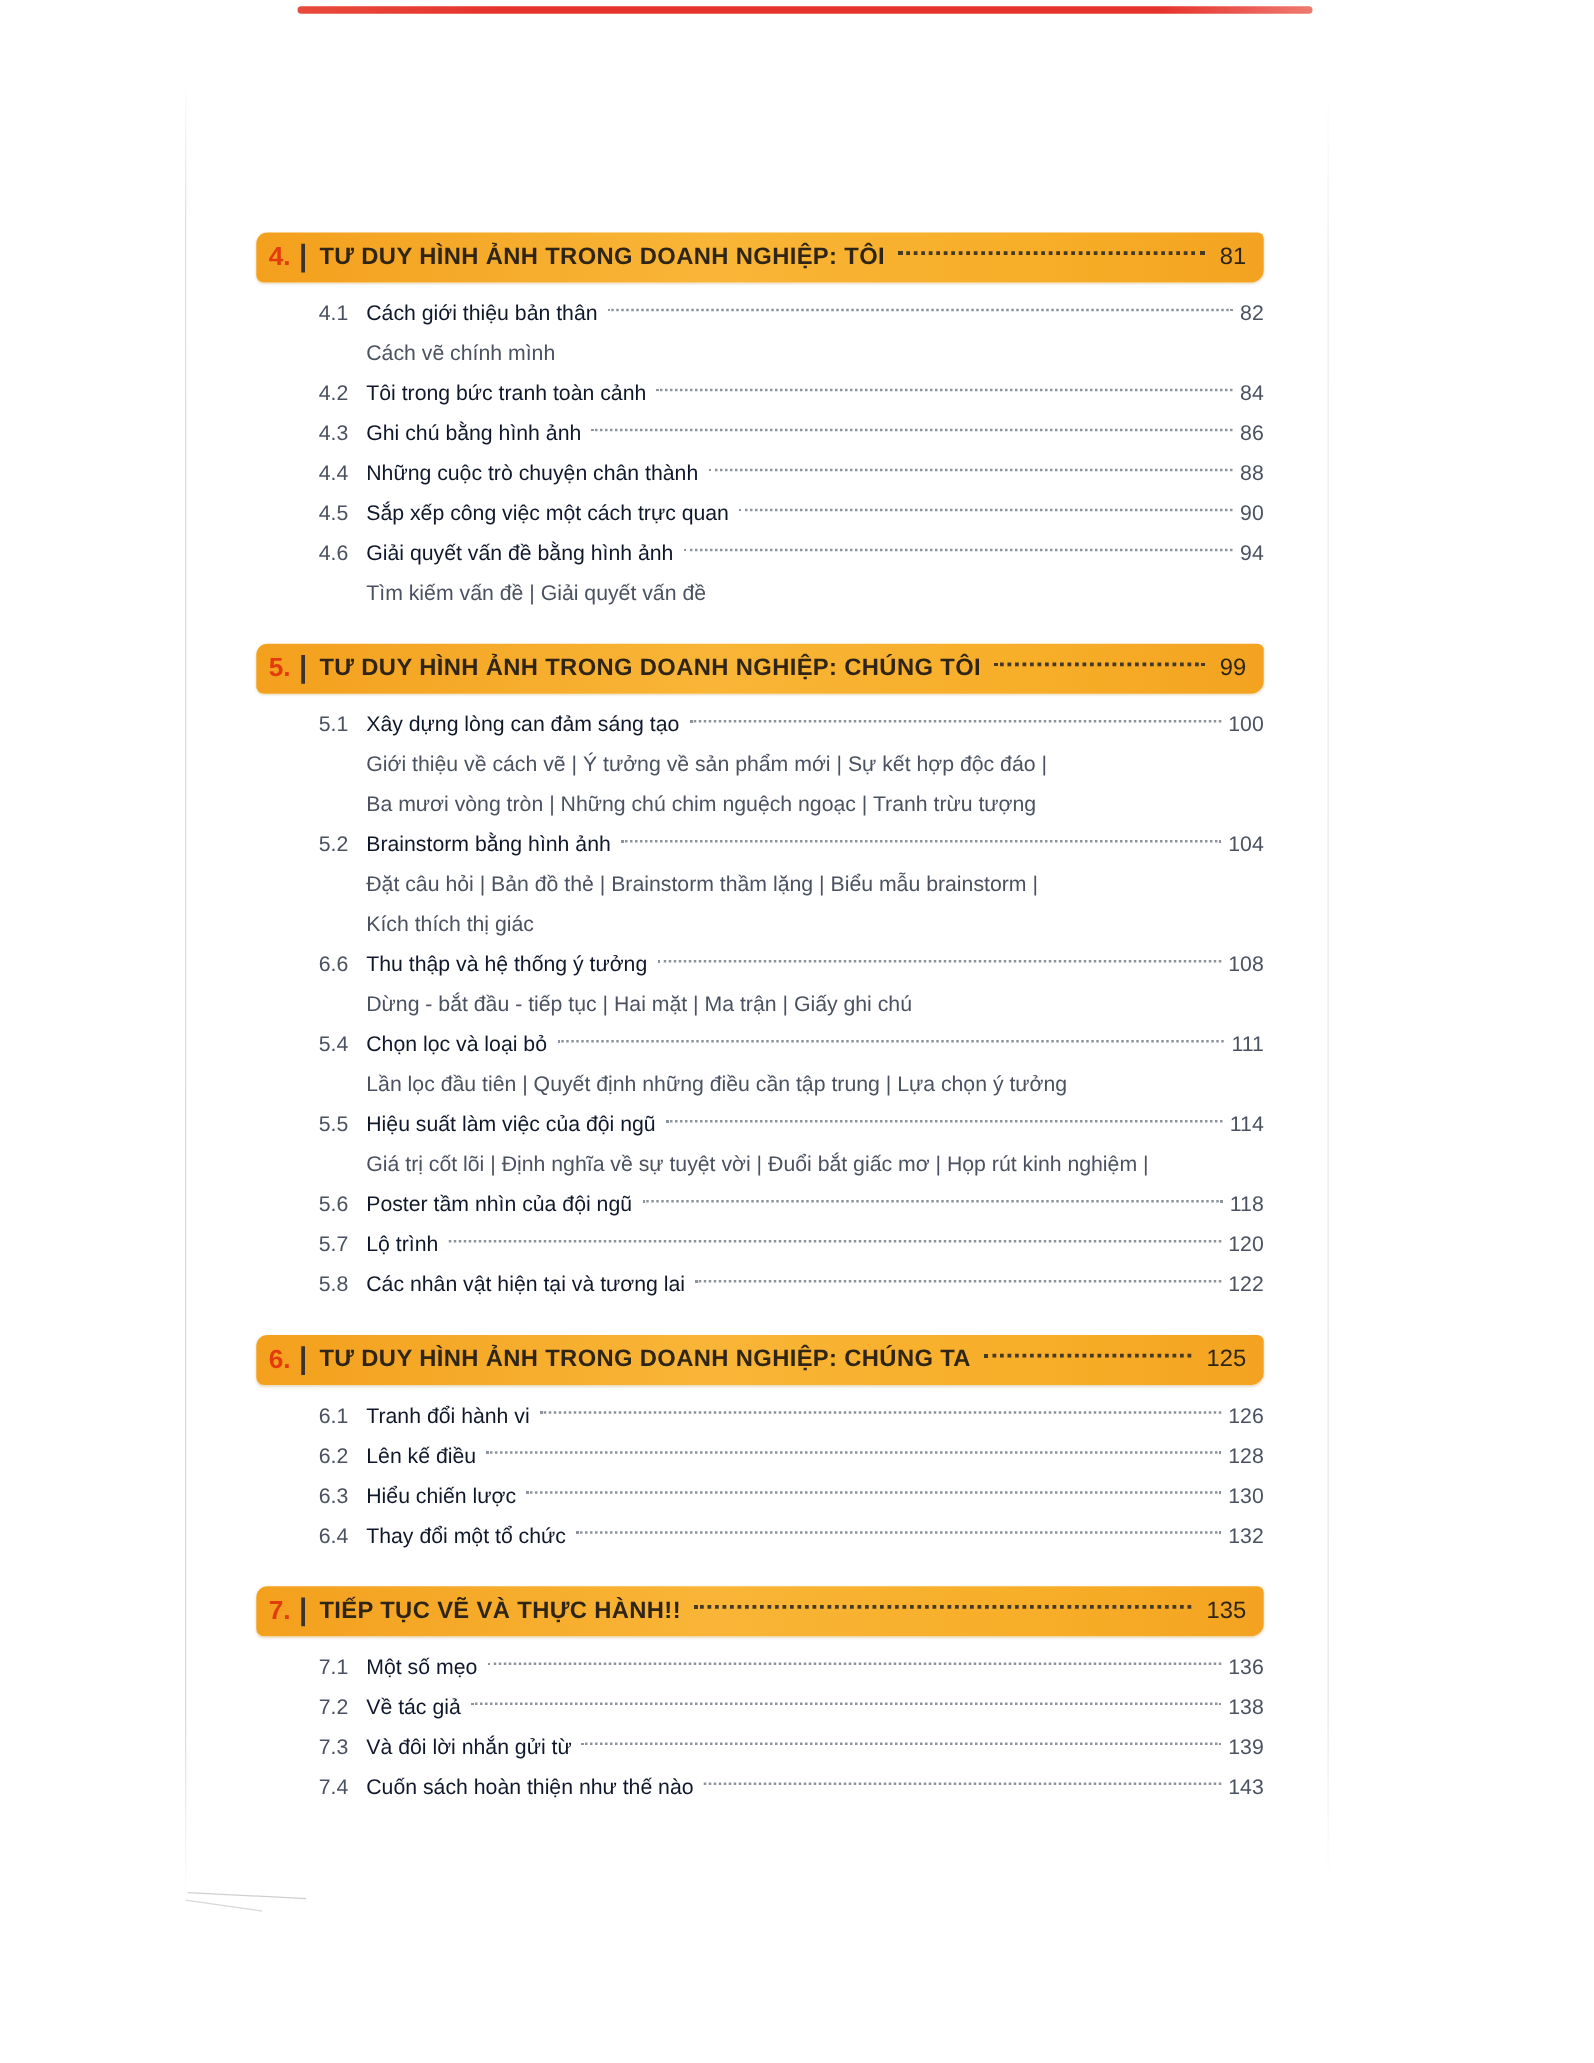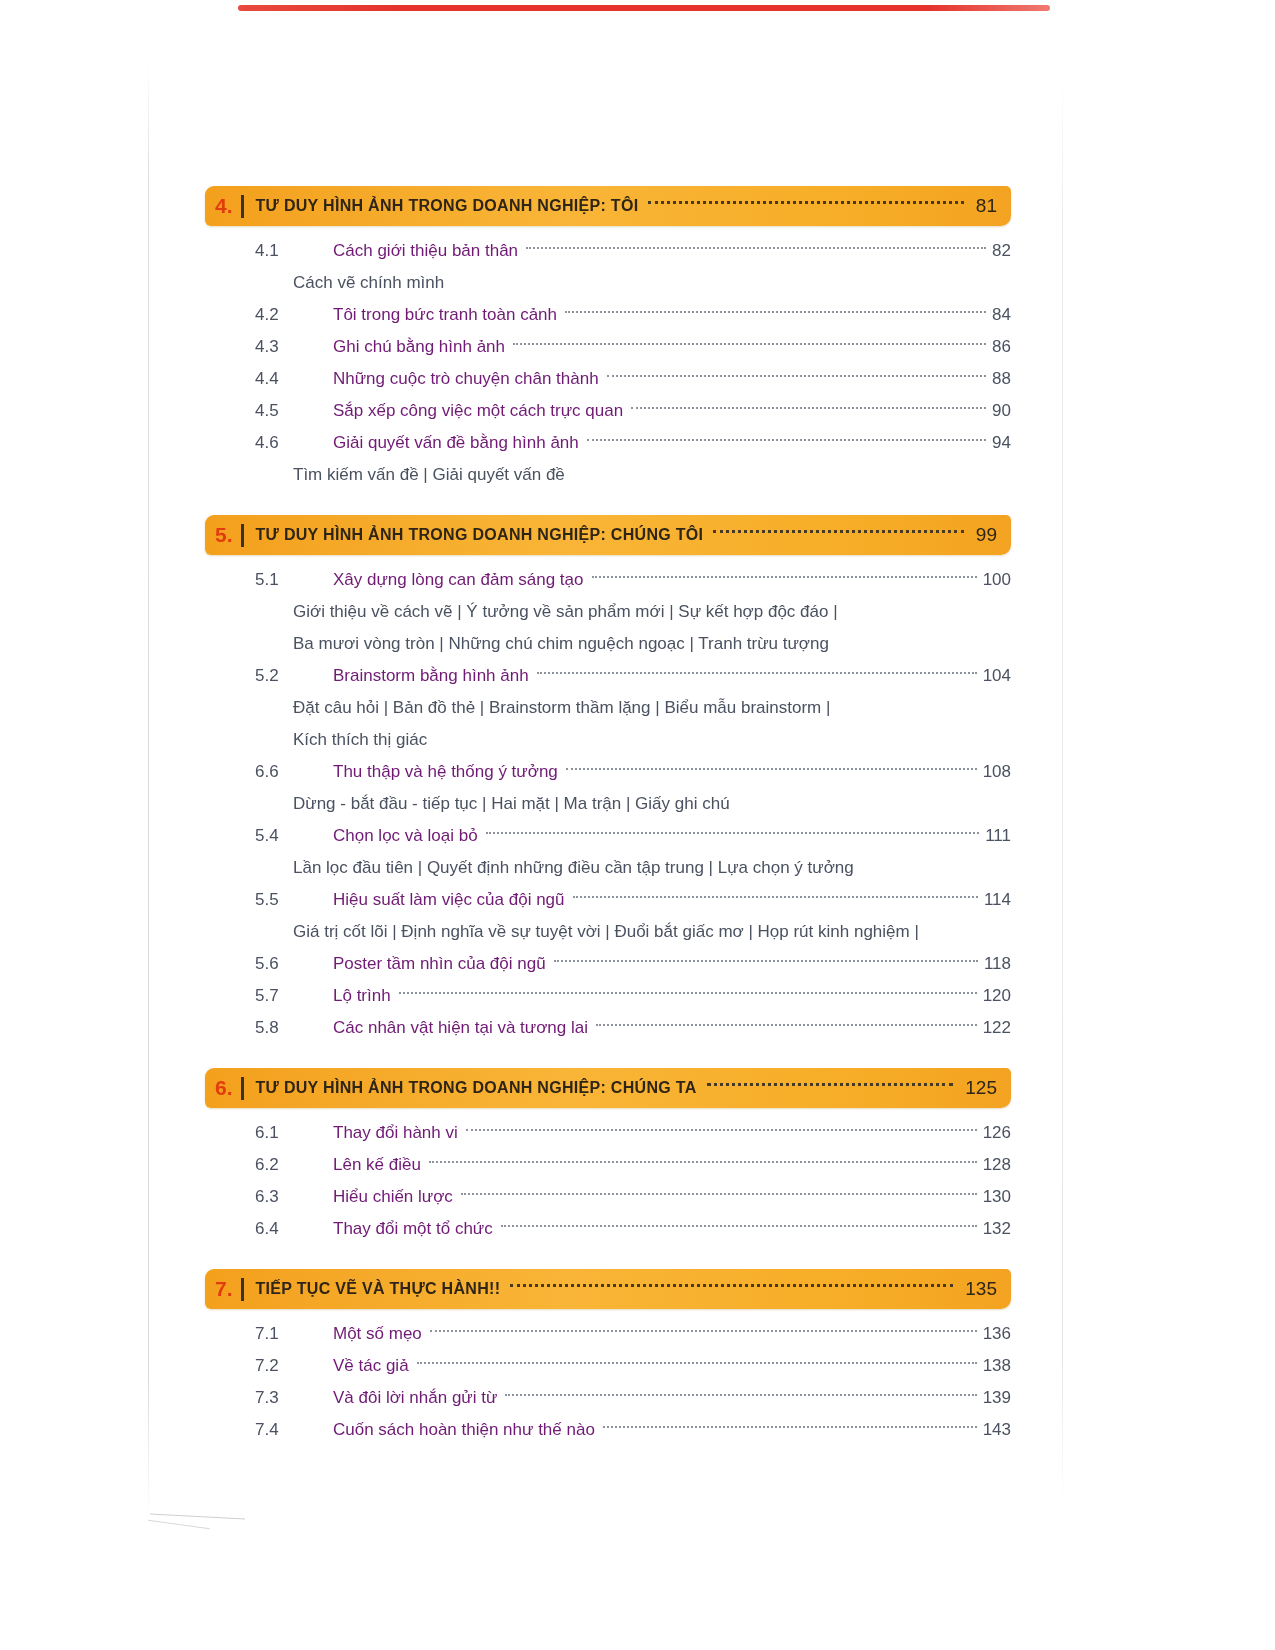--- a/index.html
+++ b/index.html
@@ -80,21 +80,21 @@
   }
   .cbar {
     display: inline-block;
     width: 3px;
     height: 23px;
     background: #3a332c;
     margin-right: 12px;
     flex: 0 0 auto;
   }
   .ctitle {
-    font-size: 16px;
+    font-size: 19px;
     font-weight: 700;
     color: #2f2517;
     letter-spacing: 0.3px;
     white-space: nowrap;
   }
   .cpage {
     font-size: 19px;
     font-weight: 400;
     color: #2f2517;
     margin-left: 8px;
@@ -106,23 +106,22 @@
     height: 32px;
     font-size: 17px;
     line-height: 24px;
   }
   .item-row { padding-left: 50px; }
   .inum {
     flex: 0 0 38px;
     color: #4a5160;
   }
   .ititle {
-    color: #701a75;
+    color: #0f172a;
     white-space: nowrap;
-    margin-left: 40px;
   }
   .leader {
     flex: 1 1 auto;
     min-width: 14px;
     border-bottom: 2px dotted #8d939c;
     margin: 0 6px 6px 8px;
   }
   .header-leader {
     border-bottom: 3px dotted #463a24;
     margin: 0 4px 7px 10px;
@@ -309,21 +308,21 @@
     <div class="chapter-header">
       <span class="cnum">6.</span>
       <span class="cbar"></span>
       <span class="ctitle">TƯ DUY HÌNH ẢNH TRONG DOANH NGHIỆP: CHÚNG TA</span>
       <span class="leader header-leader"></span>
       <span class="cpage">125</span>
     </div>
     <div class="chapter-items">
   <div class="row item-row">
     <span class="inum">6.1</span>
-    <span class="ititle">Thay đổi hành vi</span>
+    <span class="ititle">Tranh đổi hành vi</span>
     <span class="leader"></span>
     <span class="ipage">126</span>
   </div>
 
   <div class="row item-row">
     <span class="inum">6.2</span>
     <span class="ititle">Lên kế điều</span>
     <span class="leader"></span>
     <span class="ipage">128</span>
   </div>

